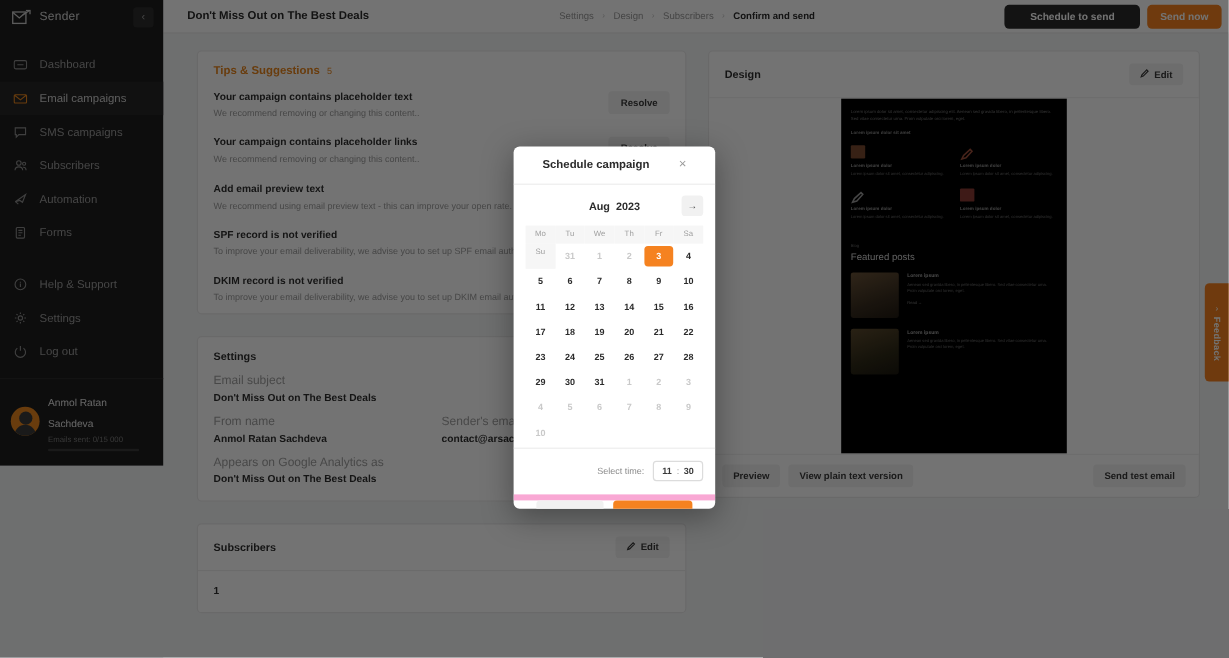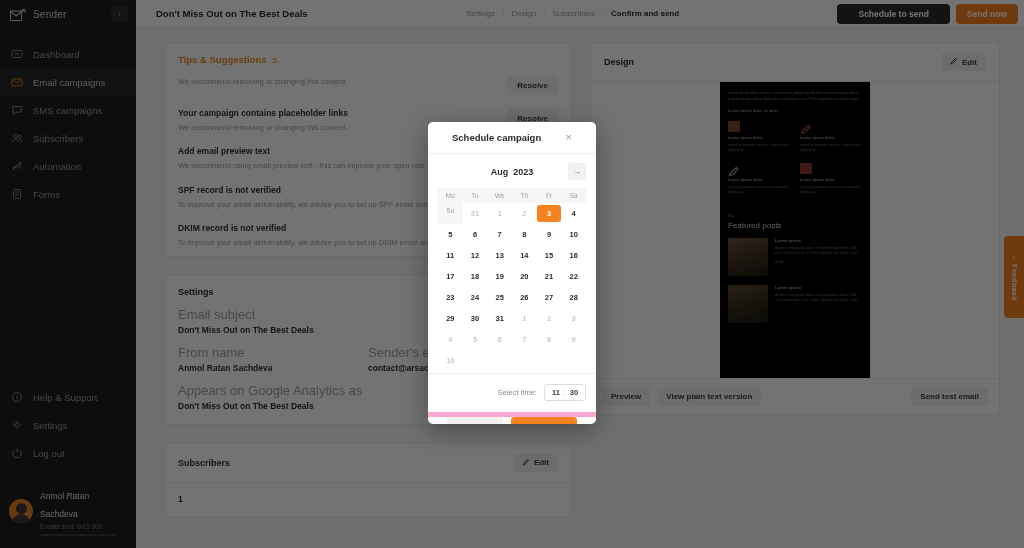--- a/index.html
+++ b/index.html
@@ -8,21 +8,21 @@
     font-family: "Liberation Sans", sans-serif;
     background: #f4f5f7;
     position: relative;
   }
 
   
   #app-root { position: absolute; inset: 0; display: flex; }
 
   
   .sidebar {
-    width: 136px; height: 548px; background: #1d1d1d;
+    width: 136px; height: 388px; background: #1d1d1d;
     display: flex; flex-direction: column; flex: 0 0 136px;
     position: relative;
   }
   .sb-top {
     height: 28px; display: flex; align-items: center;
     padding: 0 8px 0 10px; gap: 7px;
   }
   .sb-logo-mark { width: 16px; height: 13px; flex: 0 0 16px; position: relative; }
   .sb-logo-text { color: #d8d8d8; font-size: 10px; letter-spacing: .2px; }
   .sb-collapse {
@@ -109,30 +109,30 @@
   }
   .sec-title { font-size: 9px; font-weight: bold; color: #2f2f2f; }
   .btn-edit {
     margin-left: auto; background: #f1f1f1; border: none; border-radius: 3px;
     font-size: 8px; font-weight: bold; color: #3a3a3a; padding: 4px 9px;
     display: flex; align-items: center; gap: 4px;
   }
   .sec-body { padding: 11px 13px 13px 13px; }
   .fld { margin-bottom: 10px; }
   .fld:last-child { margin-bottom: 0; }
-  .fld-label { font-size: 13px; color: #a0a0a0; margin-bottom: 3px; }
+  .fld-label { font-size: 10px; color: #a0a0a0; margin-bottom: 3px; }
   .fld-value { font-size: 8.5px; color: #2f2f2f; font-weight: bold; }
   .fld-row { display: flex; }
   .fld-row > .fld { flex: 1; margin-bottom: 0; }
 
   
   .design-body { padding: 0; height: 296px; position: relative; overflow: hidden; background:#fff; }
   .email-frame {
     position: absolute; left: 50%; transform: translateX(-50%); top: 0;
-    width: 150px; background: #000; height: 296px; overflow: hidden;
+    width: 188px; background: #000; height: 296px; overflow: hidden;
   }
   .em-pad { padding: 9px 8px; }
   .em-p { font-size: 3.6px; color: #7a7a7a; line-height: 1.65; margin-bottom: 6px; }
   .em-strong { font-size: 3.8px; color: #8d8d8d; font-weight: bold; margin-bottom: 8px; }
   .em-grid { display: grid; grid-template-columns: 1fr 1fr; gap: 9px 10px; }
   .em-ico { width: 12px; height: 11px; border-radius: 1px; margin-bottom: 4px; }
   .em-ico.a { background: #7a4a30; }
   .em-ico.b { background: transparent; }
   .em-ico.c { background: transparent; }
   .em-ico.d { background: #8a3b33; }
@@ -382,20 +382,21 @@
       <div class="col-left">
 
         <section class="card">
           <div class="tips-head">
             <span class="tips-title">Tips &amp; Suggestions</span>
             <span class="tips-count">5</span>
           </div>
 
           <div class="tip">
             <div class="tip-body">
+              <div class="tip-title">Your campaign contains placeholder text</div>
               <div class="tip-desc">We recommend removing or changing this content..</div>
             </div>
             <button class="btn-resolve">Resolve</button>
           </div>
 
           <div class="tip">
             <div class="tip-body">
               <div class="tip-title">Your campaign contains placeholder links</div>
               <div class="tip-desc">We recommend removing or changing this content..</div>
             </div>

